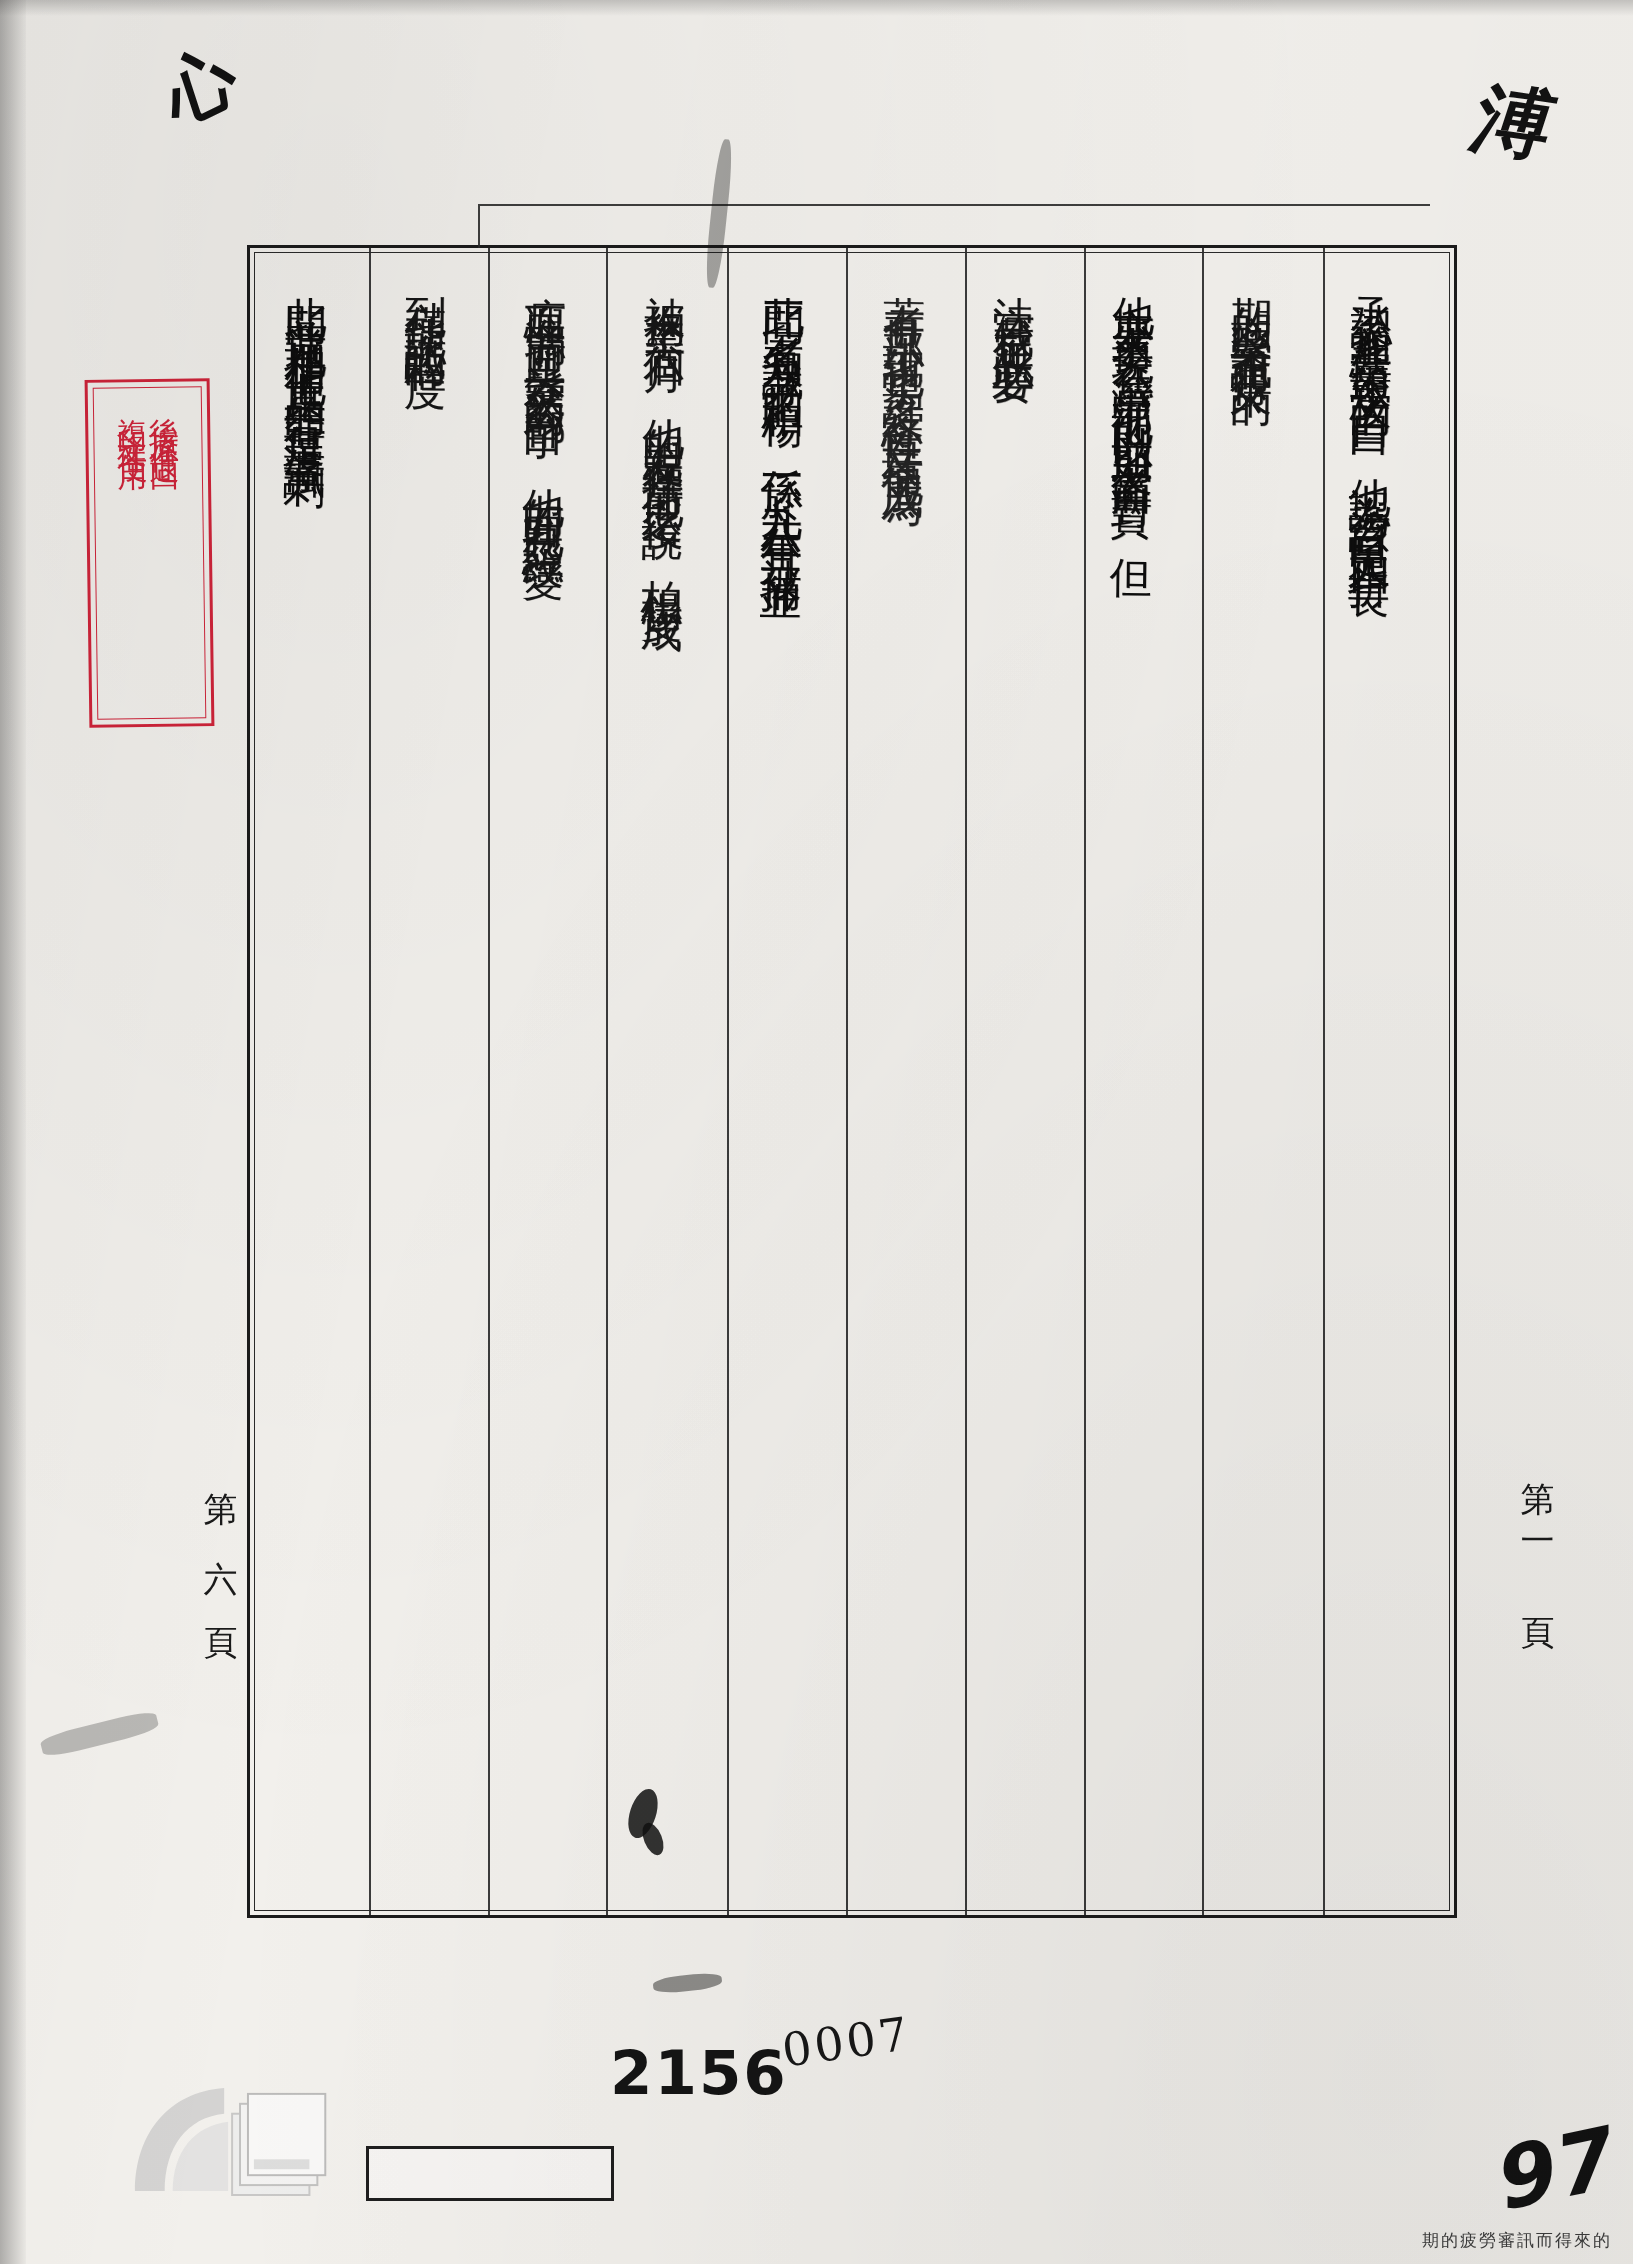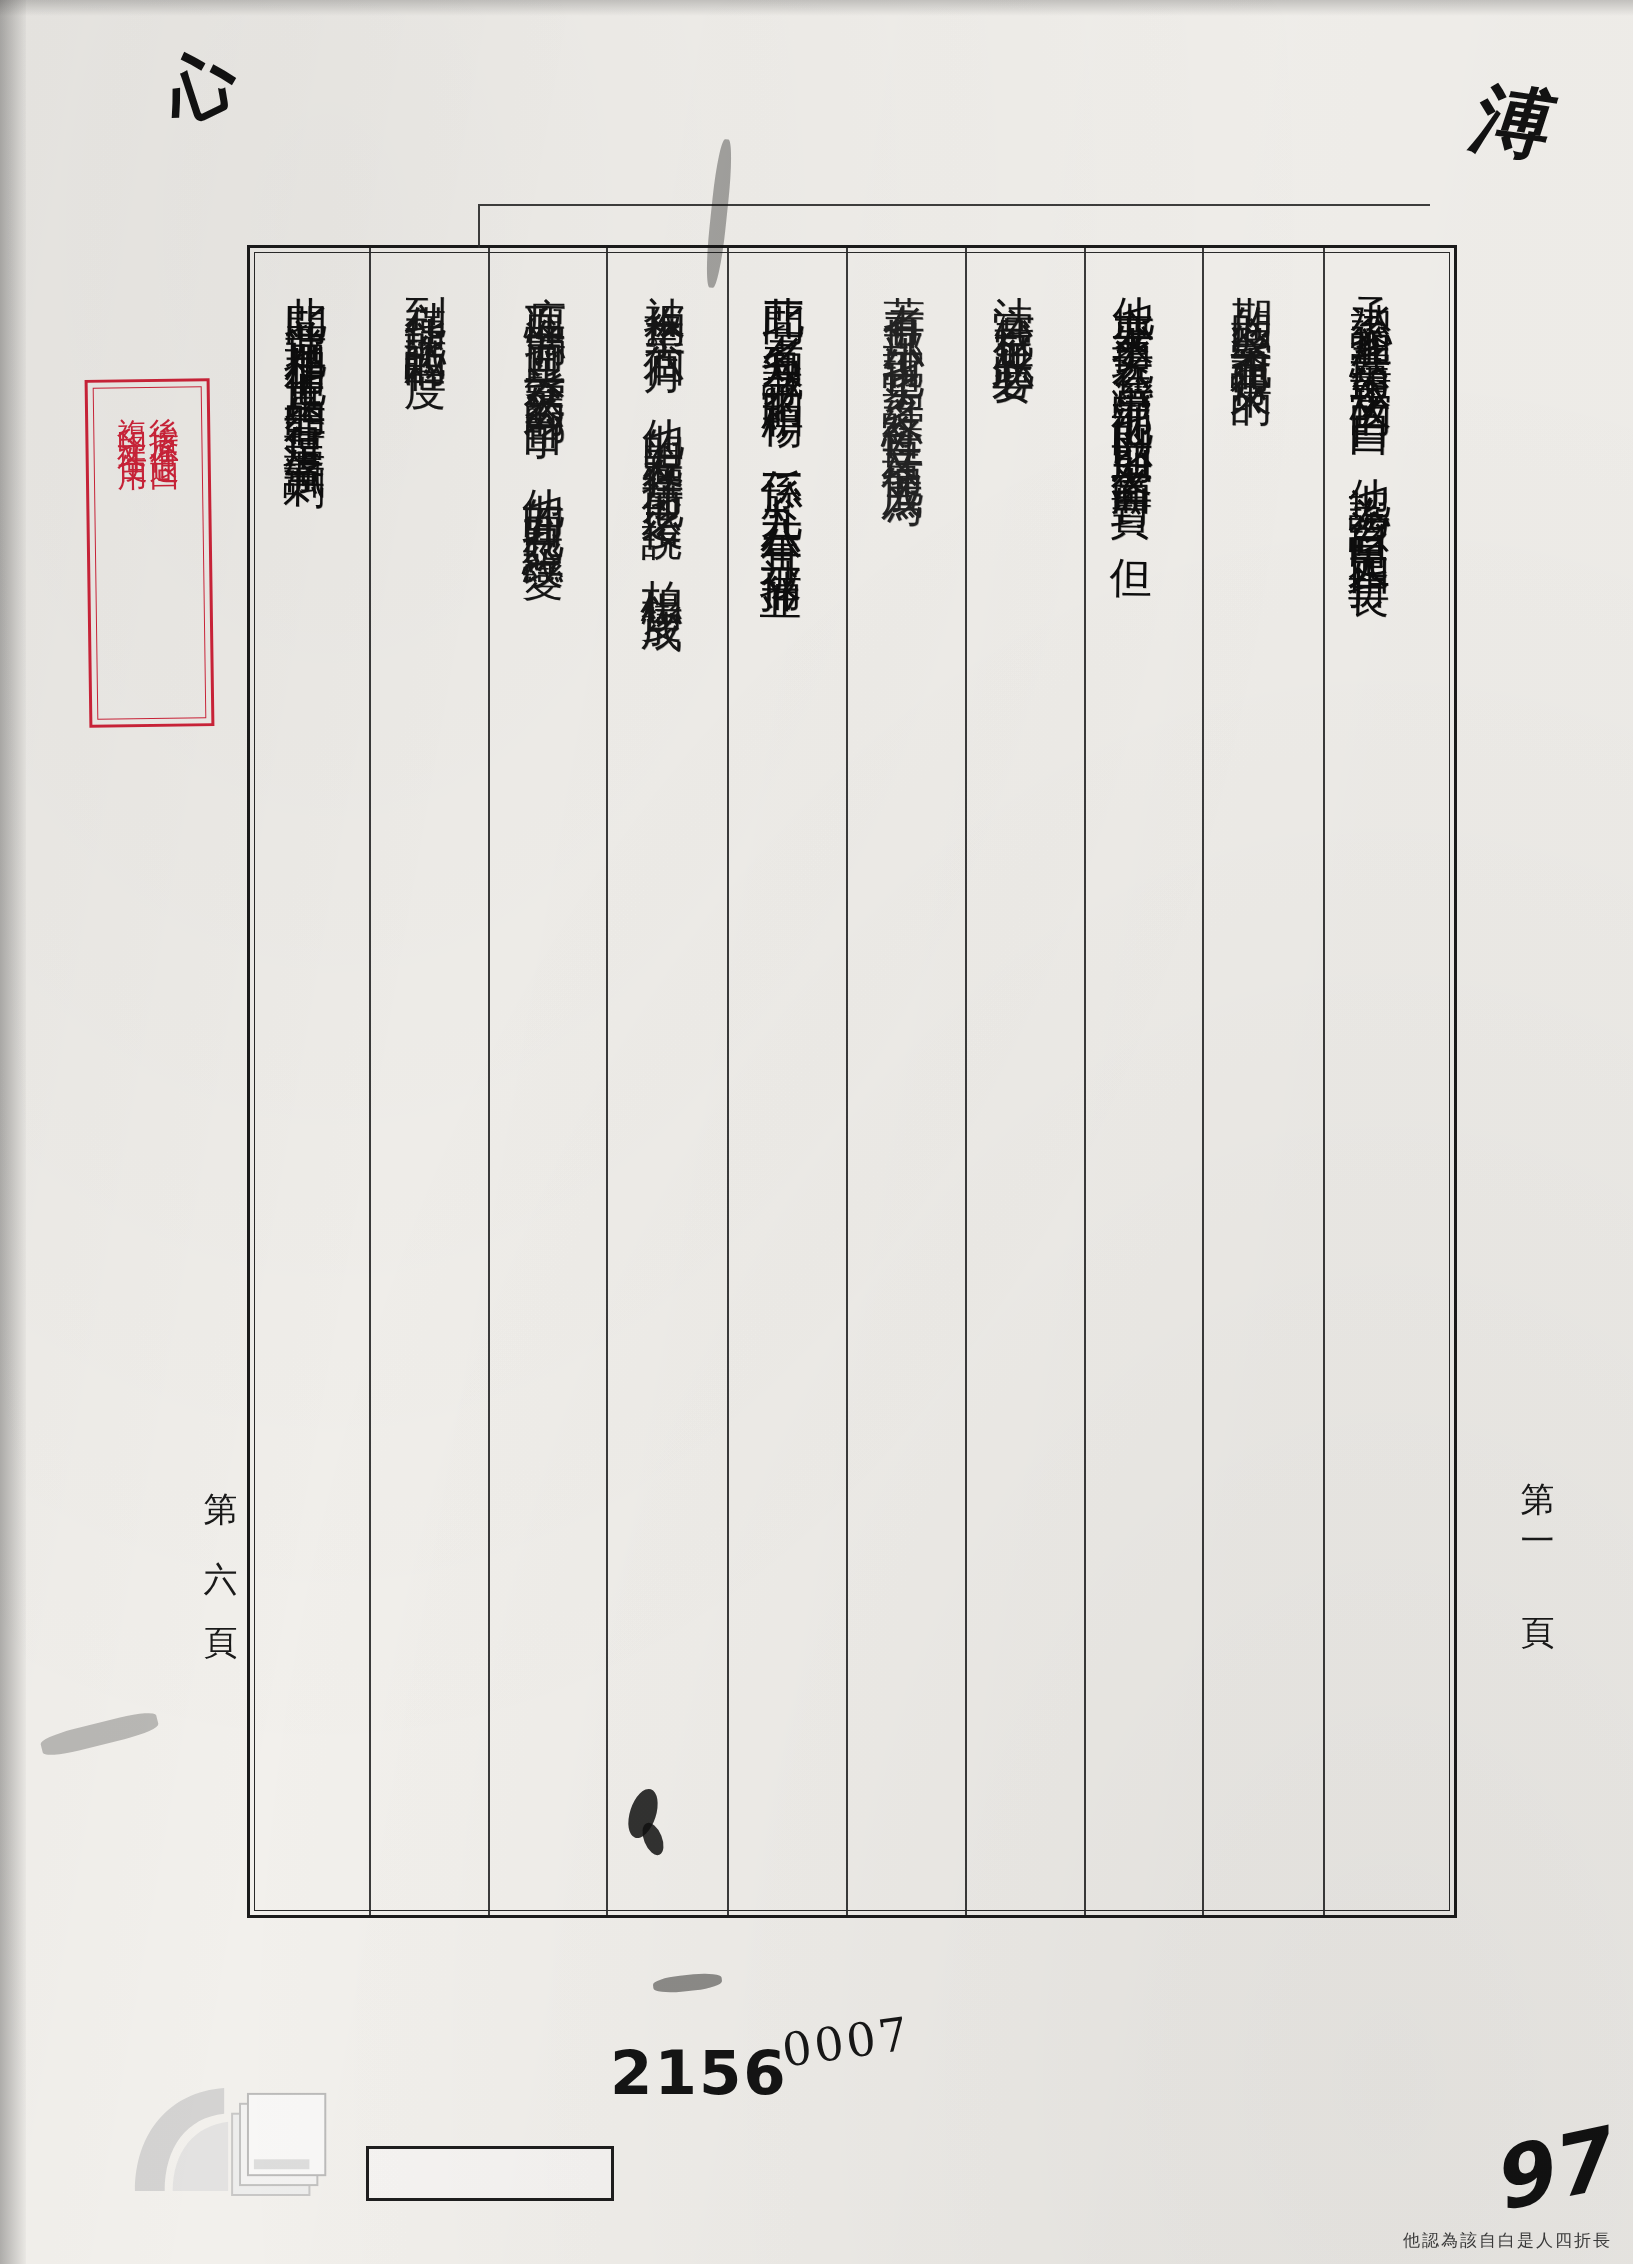--- a/index.html
+++ b/index.html
@@ -317,15 +317,15 @@
   </svg>
 
   <div class="barcode-box"></div>
 
   <div class="smudge" id="smudge-a"></div>
   <div class="smudge" id="smudge-b"></div>
   <div class="smudge" id="smudge-c"></div>
   <div class="smudge" id="smudge-d"></div>
   <div class="smudge" id="smudge-e"></div>
 
-  <div class="footer-notice">他認為該自白是人四折長</div>
+  <div class="footer-notice">期的疲勞審訊而得來的</div>
 </div>
 
 
 </body></html>

